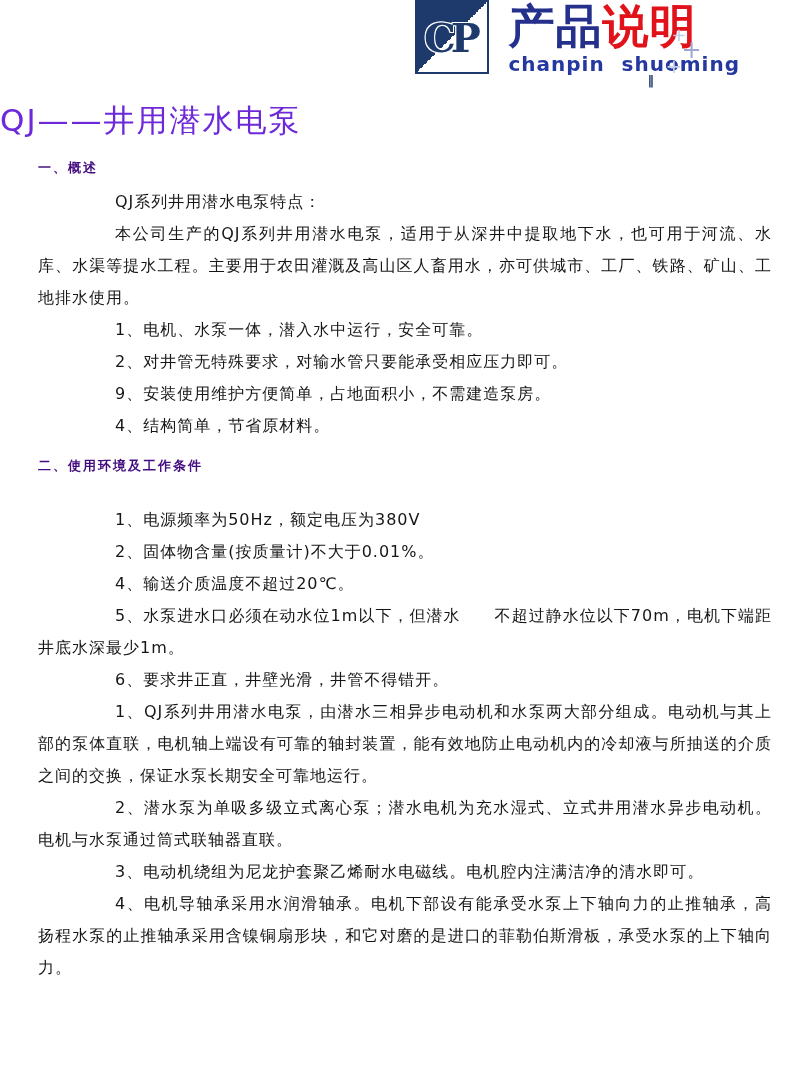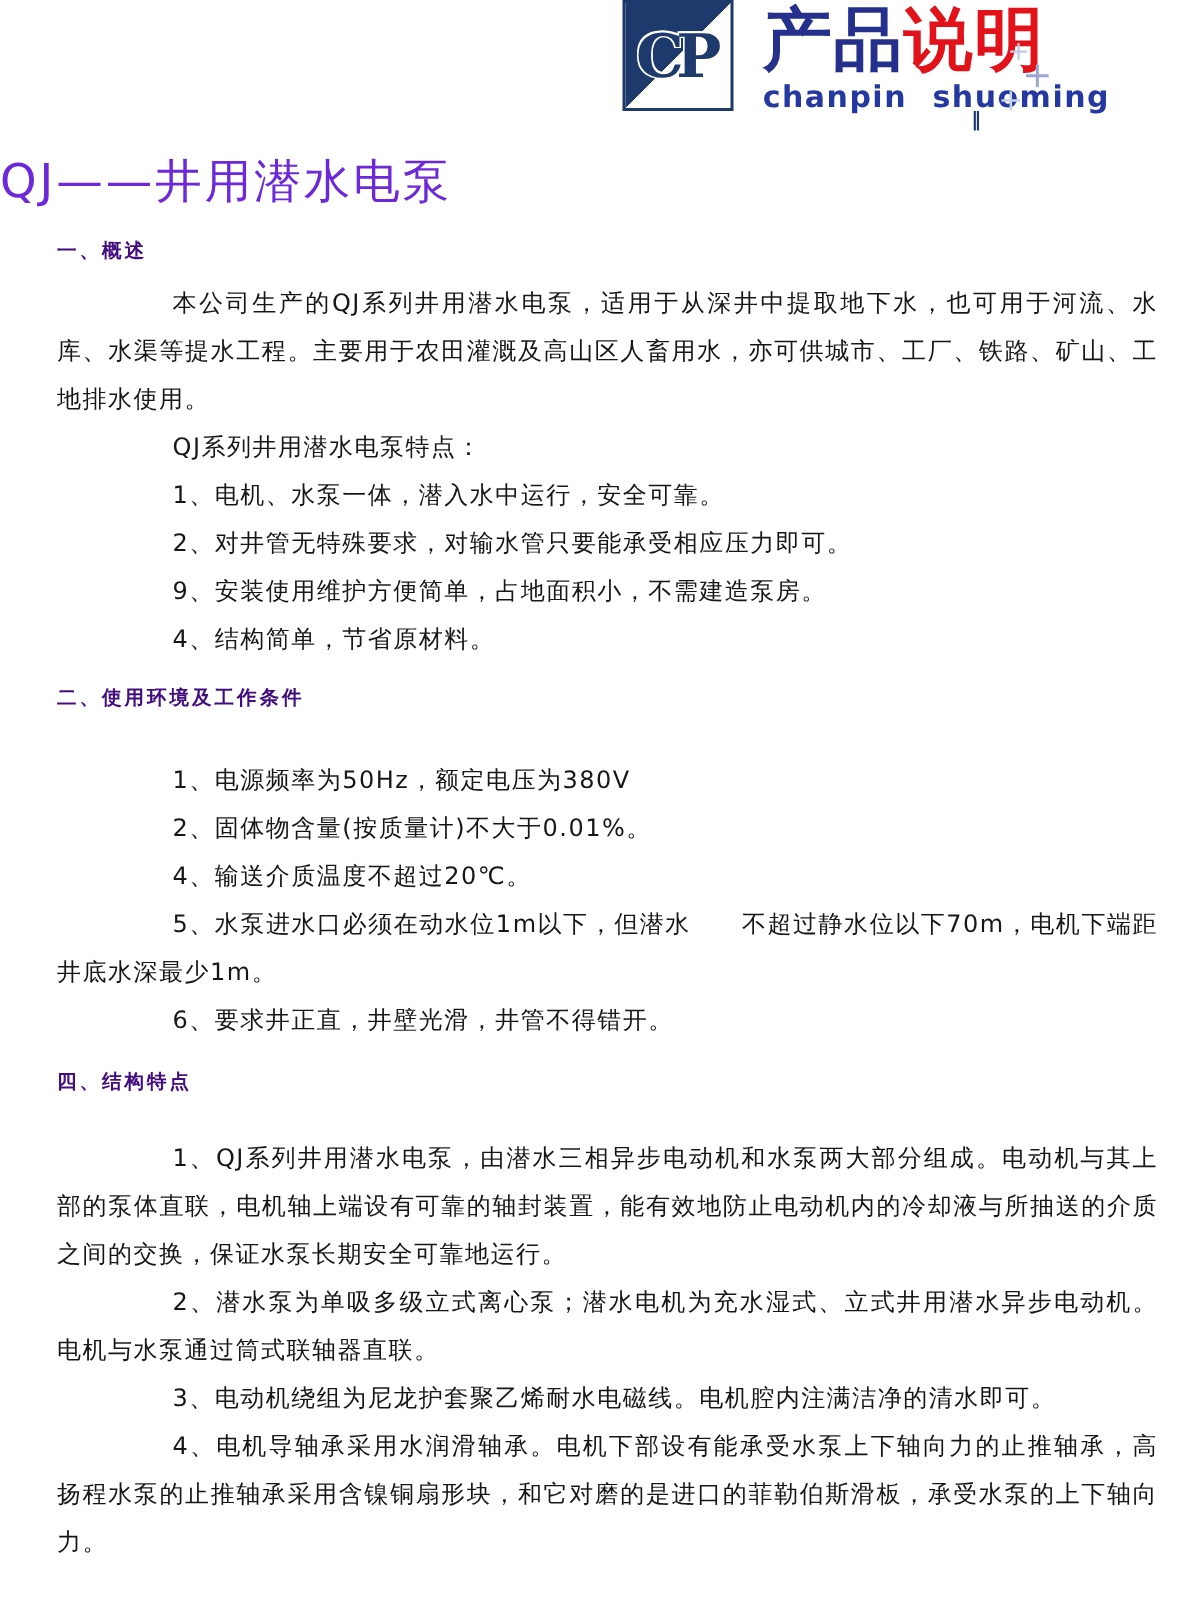--- a/index.html
+++ b/index.html
@@ -86,34 +86,33 @@
       <span class="decor p3">+</span>
       <span class="decor bars">‖</span>
     </div>
   </div>
 
   <h1 class="doc-title">QJ——井用潜水电泵</h1>
 
   <div class="content">
 
     <h2 class="section-heading">一、概述</h2>
+    <p class="body-line">QJ系列井用潜水电泵特点：</p>
     <p class="body-line">本公司生产的QJ系列井用潜水电泵，适用于从深井中提取地下水，也可用于河流、水库、水渠等提水工程。主要用于农田灌溉及高山区人畜用水，亦可供城市、工厂、铁路、矿山、工地排水使用。</p>
-    <p class="body-line">QJ系列井用潜水电泵特点：</p>
     <p class="body-line">1、电机、水泵一体，潜入水中运行，安全可靠。</p>
     <p class="body-line">2、对井管无特殊要求，对输水管只要能承受相应压力即可。</p>
     <p class="body-line">9、安装使用维护方便简单，占地面积小，不需建造泵房。</p>
     <p class="body-line">4、结构简单，节省原材料。</p>
 
     <h2 class="section-heading spaced-2">二、使用环境及工作条件</h2>
     <p class="body-line">1、电源频率为50Hz，额定电压为380V</p>
     <p class="body-line">2、固体物含量(按质量计)不大于0.01%。</p>
     <p class="body-line">4、输送介质温度不超过20℃。</p>
     <p class="body-line">5、水泵进水口必须在动水位1m以下，但潜水　　不超过静水位以下70m，电机下端距井底水深最少1m。</p>
     <p class="body-line">6、要求井正直，井壁光滑，井管不得错开。</p>
 
-    <h2 class="section-heading spaced-4">四、结构特点</h2>
     <p class="body-line">1、QJ系列井用潜水电泵，由潜水三相异步电动机和水泵两大部分组成。电动机与其上部的泵体直联，电机轴上端设有可靠的轴封装置，能有效地防止电动机内的冷却液与所抽送的介质之间的交换，保证水泵长期安全可靠地运行。</p>
     <p class="body-line">2、潜水泵为单吸多级立式离心泵；潜水电机为充水湿式、立式井用潜水异步电动机。电机与水泵通过筒式联轴器直联。</p>
     <p class="body-line">3、电动机绕组为尼龙护套聚乙烯耐水电磁线。电机腔内注满洁净的清水即可。</p>
     <p class="body-line">4、电机导轴承采用水润滑轴承。电机下部设有能承受水泵上下轴向力的止推轴承，高扬程水泵的止推轴承采用含镍铜扇形块，和它对磨的是进口的菲勒伯斯滑板，承受水泵的上下轴向力。</p>
 
   </div>
 </div>
 
 </body></html>

